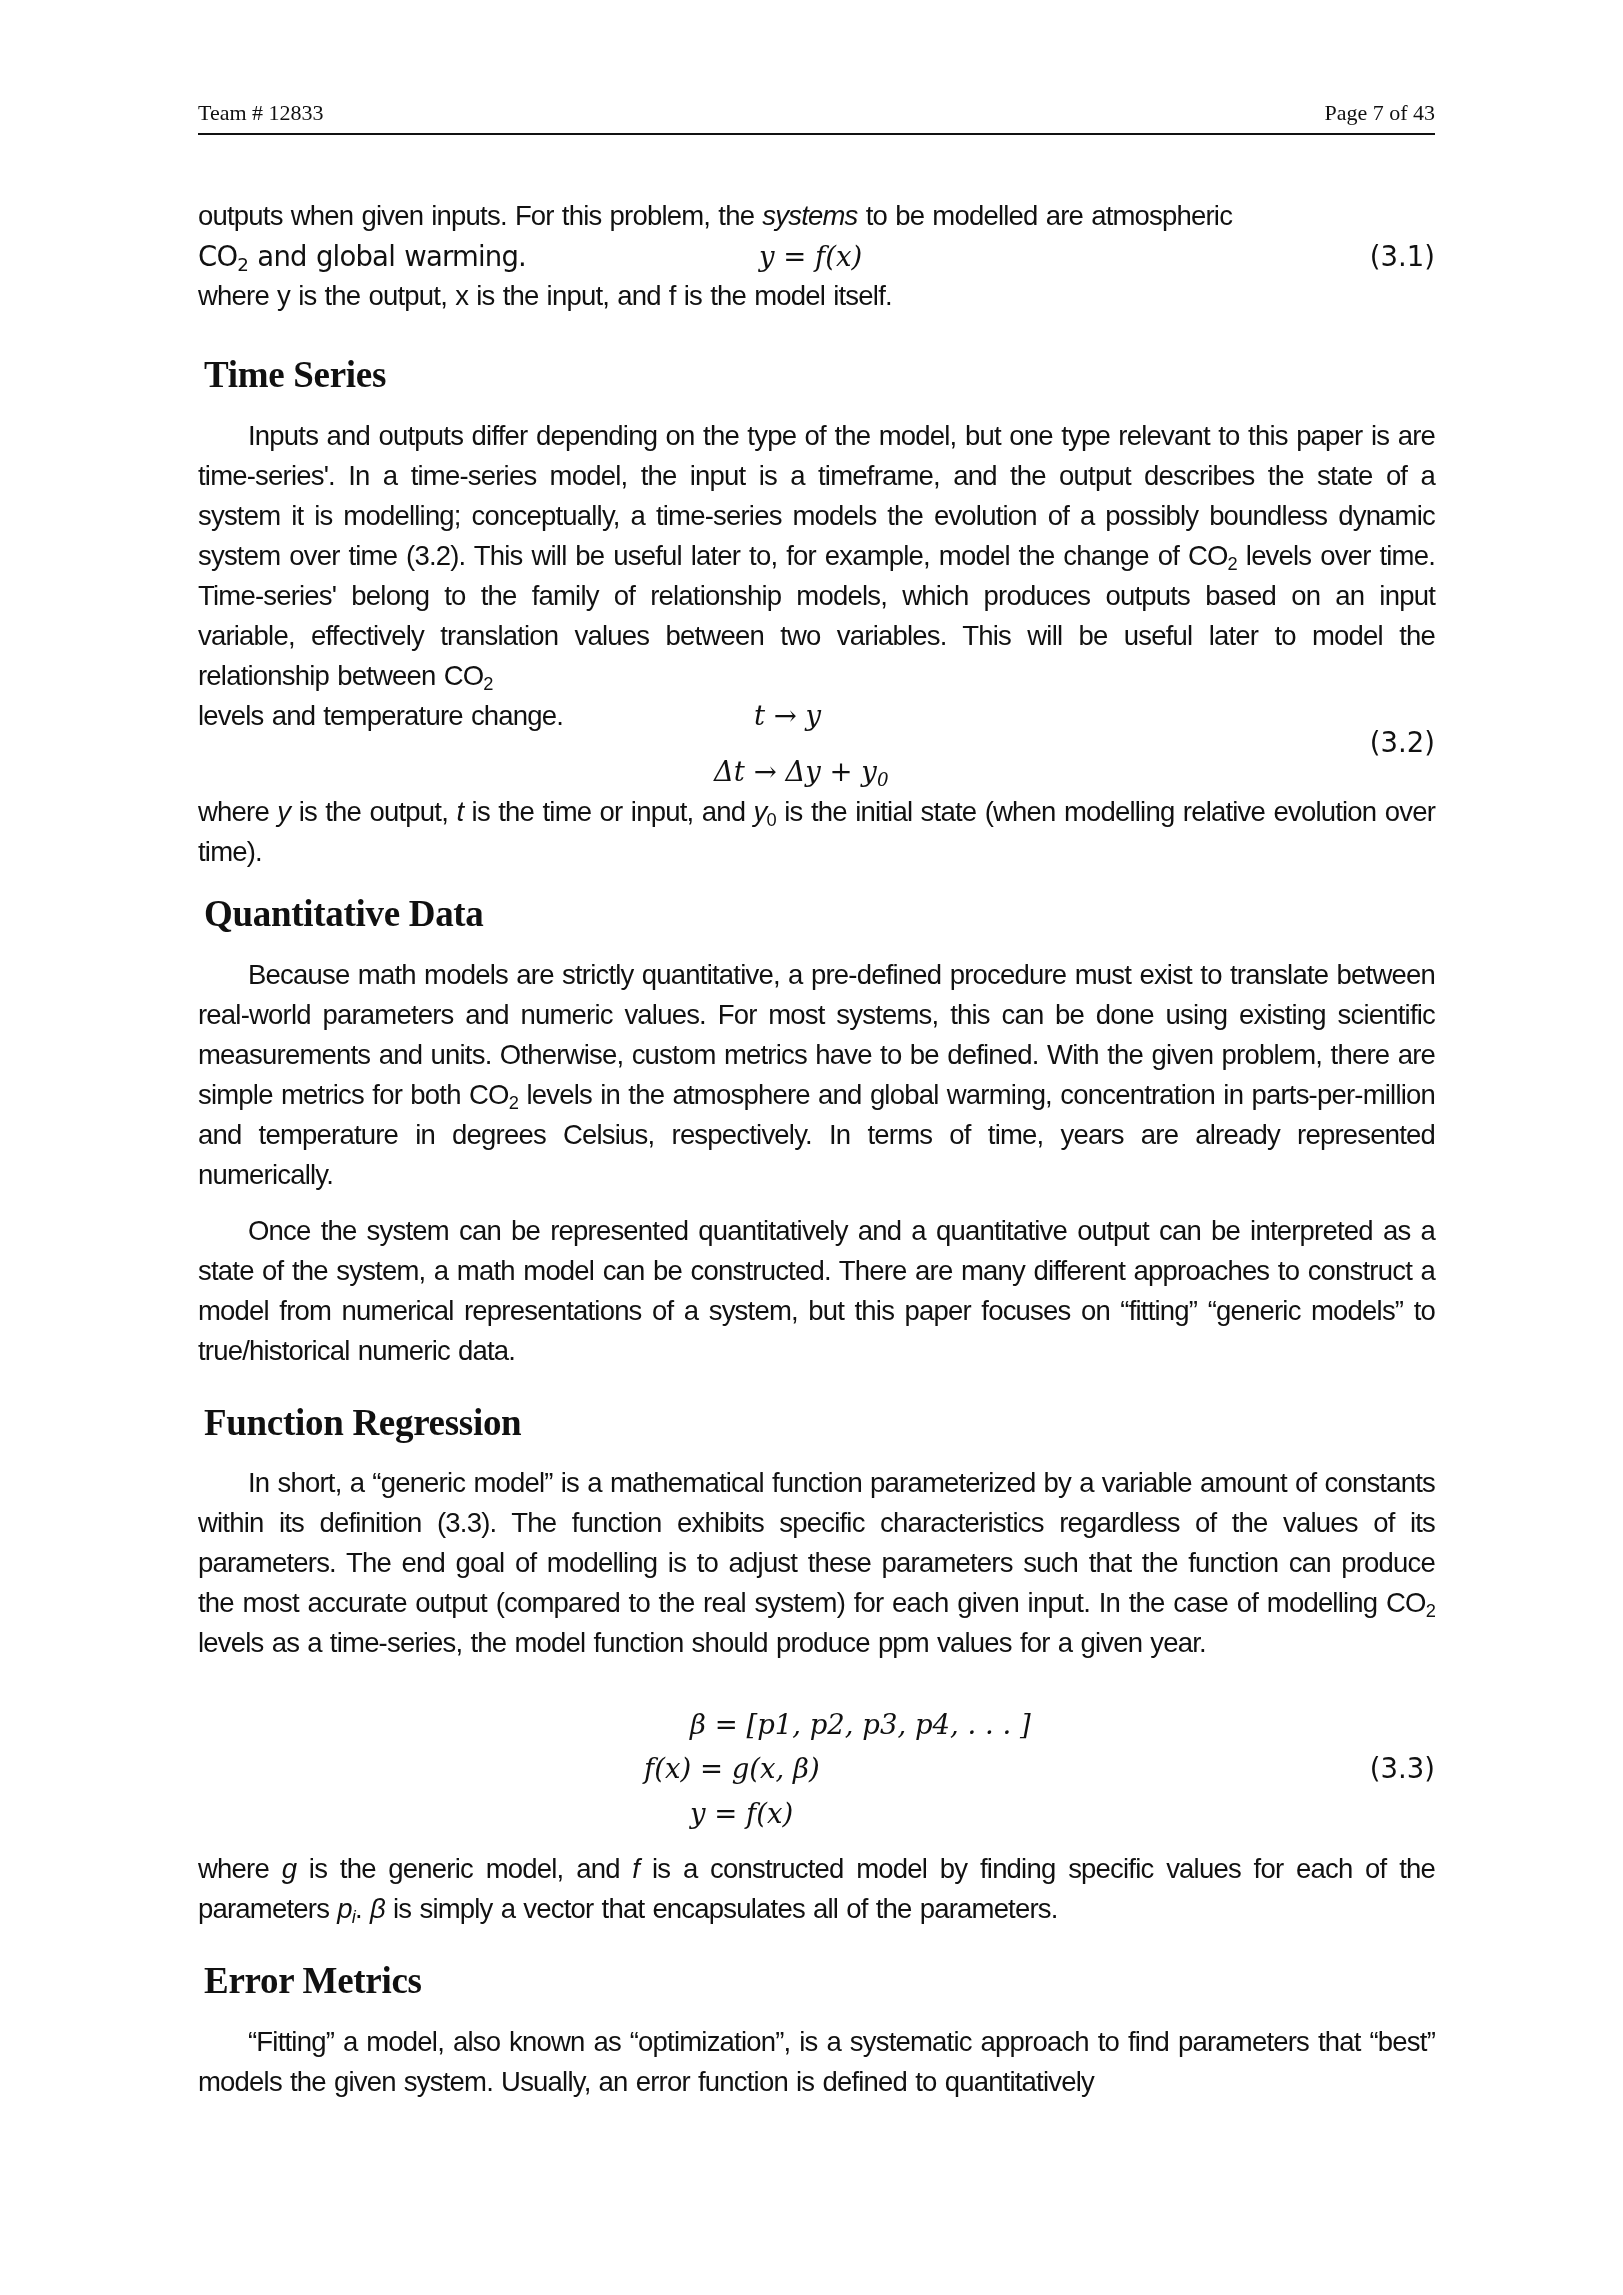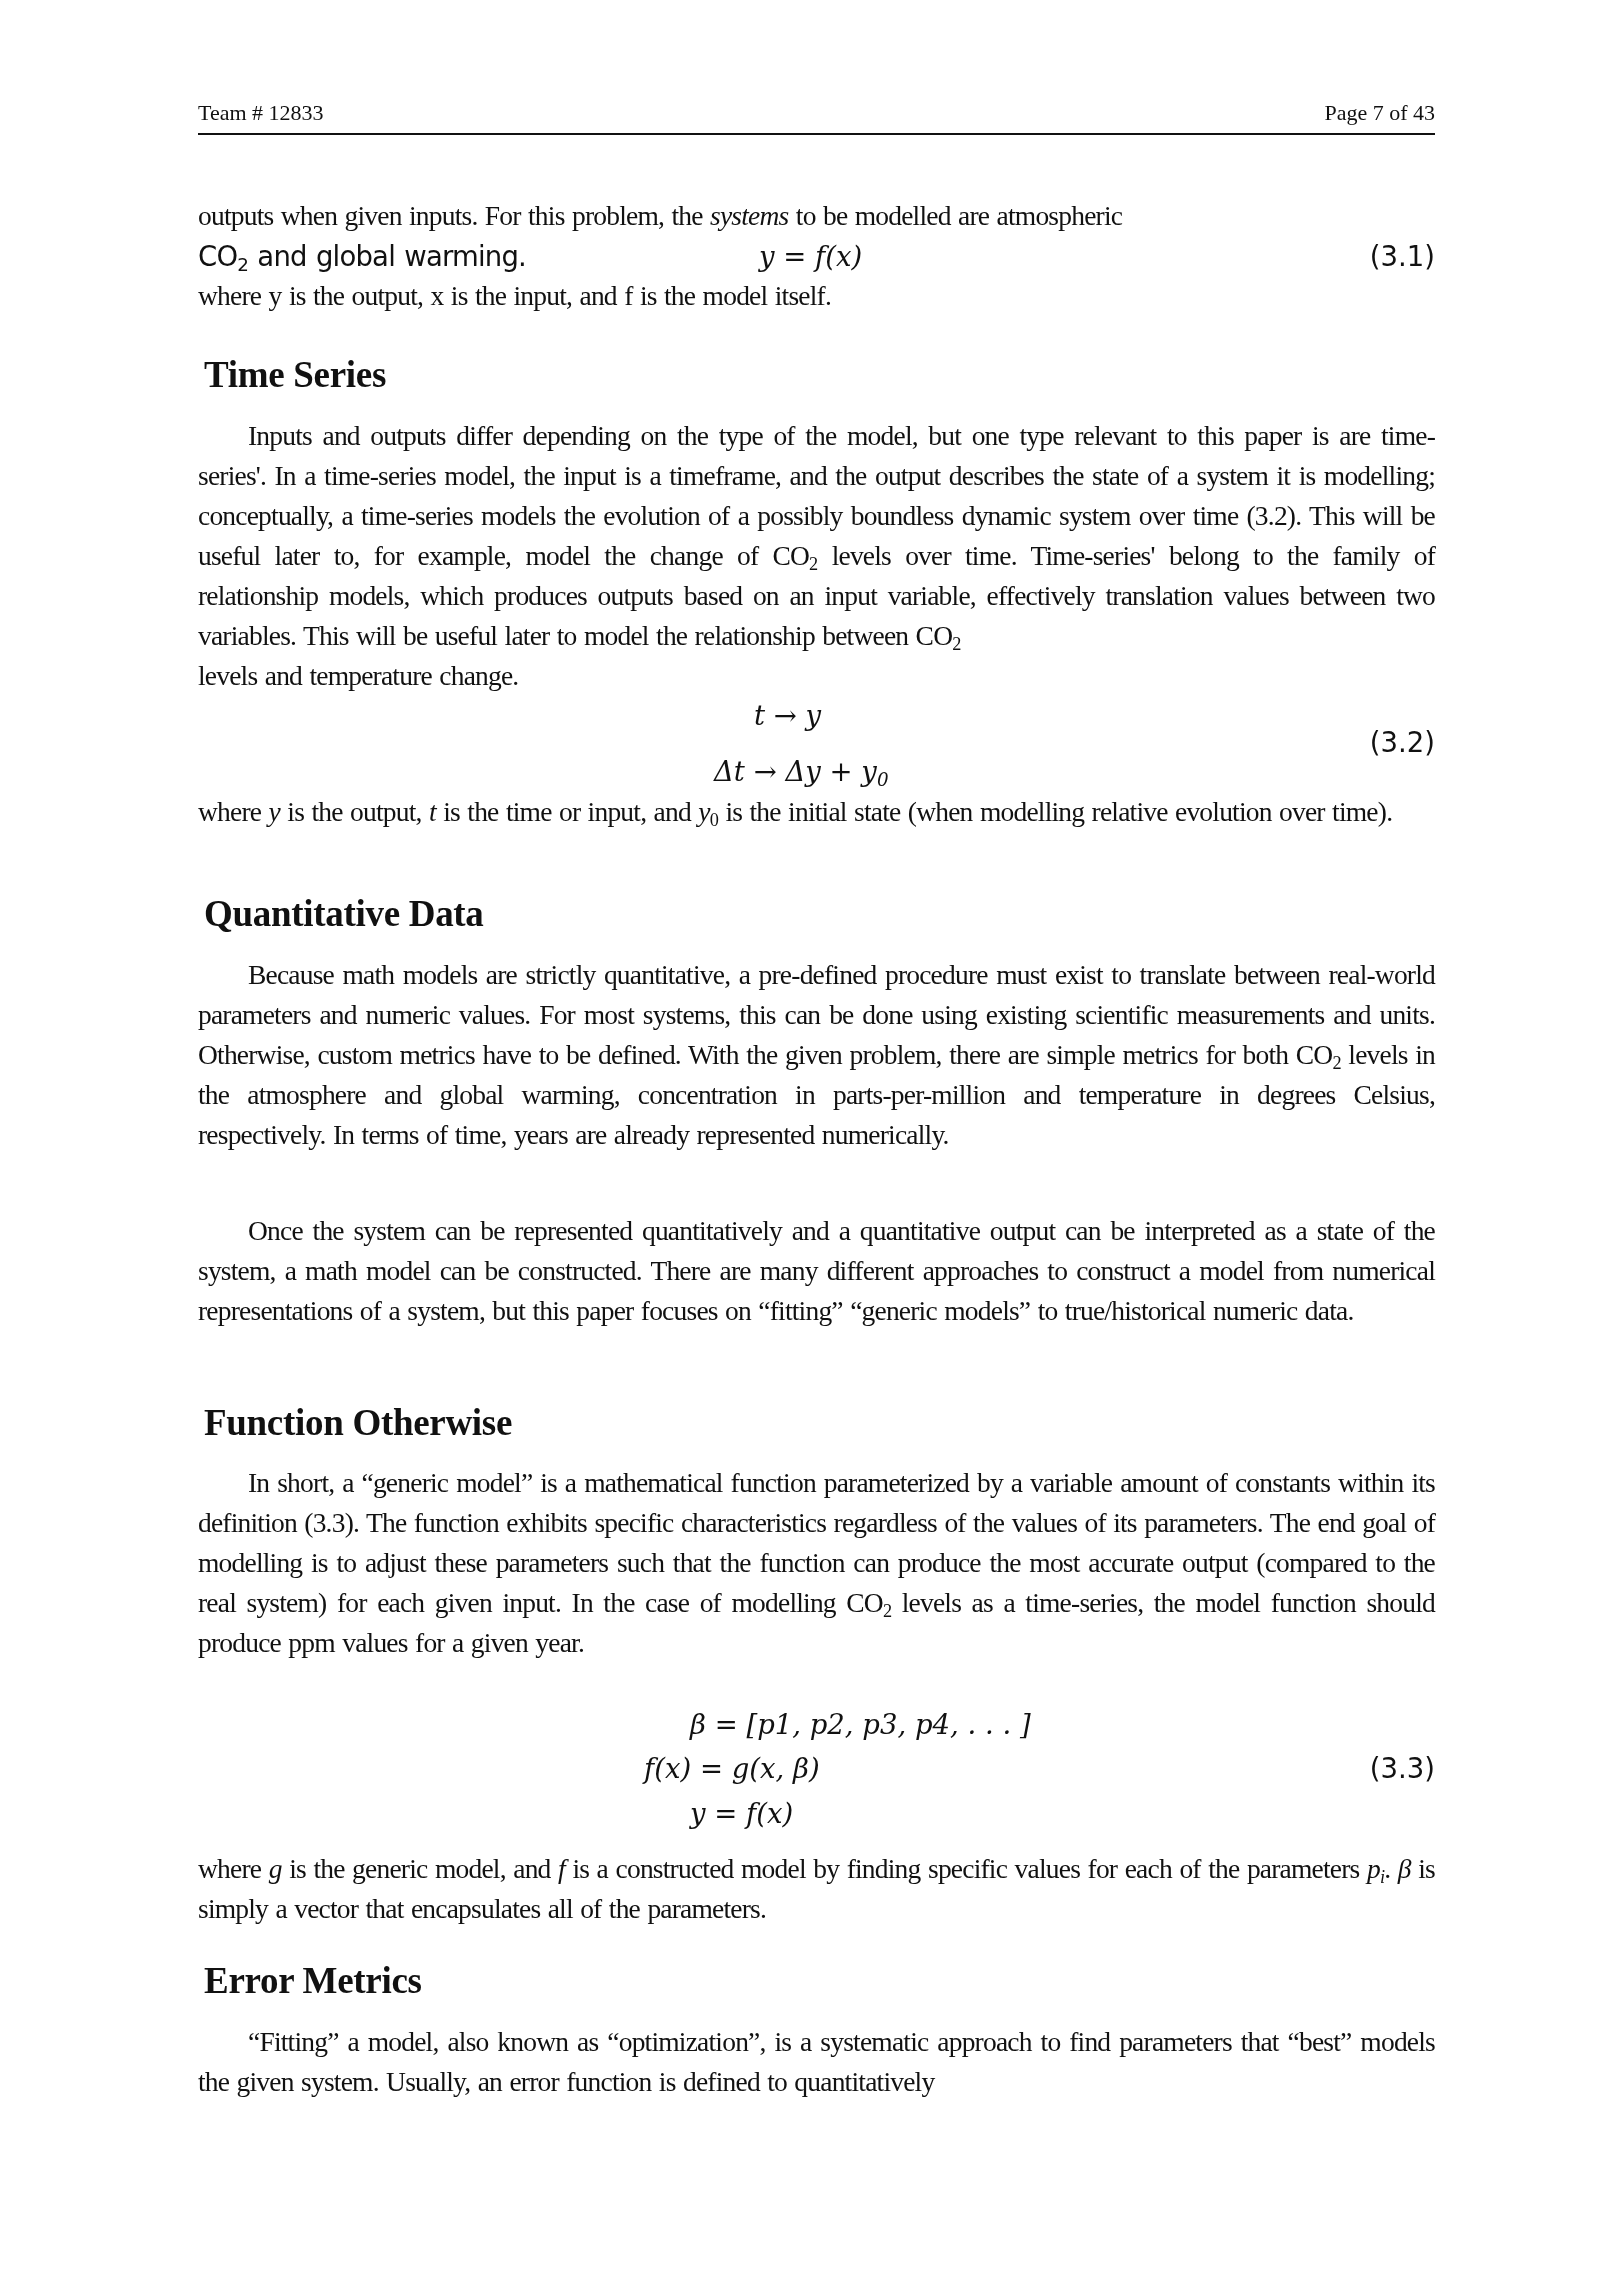--- a/index.html
+++ b/index.html
@@ -4,21 +4,21 @@
   <style>
     html, body { margin: 0; padding: 0; background: #ffffff; }
     body { width: 1623px; height: 2295px; position: relative; overflow: hidden; color: #111; }
     .header {
       position: absolute; left: 198px; top: 97px; width: 1237px;
       display: flex; justify-content: space-between; align-items: flex-end;
       font-family: "Liberation Serif", serif; font-size: 22px; line-height: 31px;
       padding-bottom: 5.2px; border-bottom: 2px solid #111;
     }
     .body-text {
-      font-family: Liberation Serif, serif; font-size: 27.5px; line-height: 40px;
+      font-family: Liberation Sans, sans-serif; font-size: 27.5px; line-height: 40px;
       text-align: justify; letter-spacing: -0.8px; word-spacing: 1.3px;
     }
     .indent { text-indent: 50px; }
     .para { position: absolute; left: 198px; width: 1237px; margin: 0; }
     h2.section {
       position: absolute; left: 198px; margin: 6px;
       font-family: "Liberation Serif", serif; font-weight: bold; font-size: 37px; line-height: 42px;
       letter-spacing: -0.3px;
     }
     .eq-row {
@@ -63,21 +63,21 @@
 </div>
 
 <p class="para body-text" style="top:792px;"><span>where </span><span class="ital">y</span><span> is the output, </span><span class="ital">t</span><span> is the time or input, and </span><span class="ital">y</span><sub>0</sub><span> is the initial state (when modelling relative evolution over time).</span></p>
 
 <h2 class="section" style="top:887px;">Quantitative Data</h2>
 
 <p class="para body-text indent" style="top:955px;"><span>Because math models are strictly quantitative, a pre-defined procedure must exist to translate between real-world parameters and numeric values.  For most systems, this can be done using existing scientific measurements and units.  Otherwise, custom metrics have to be defined.  With the given problem, there are simple metrics for both CO</span><sub>2</sub><span> levels in the atmosphere and global warming, concentration in parts-per-million and temperature in degrees Celsius, respectively.  In terms of time, years are already represented numerically.</span></p>
 
 <p class="para body-text indent" style="top:1211px;">Once the system can be represented quantitatively and a quantitative output can be interpreted as a state of the system, a math model can be constructed.  There are many different approaches to construct a model from numerical representations of a system, but this paper focuses on “fitting” “generic models” to true/historical numeric data.</p>
 
-<h2 class="section" style="top:1396px;">Function Otherwise</h2>
+<h2 class="section" style="top:1396px;">Function Regression</h2>
 
 <p class="para body-text indent" style="top:1463px;"><span>In short, a “generic model” is a mathematical function parameterized by a variable amount of constants within its definition (3.3).  The function exhibits specific characteristics regardless of the values of its parameters.  The end goal of modelling is to adjust these parameters such that the function can produce the most accurate output (compared to the real system) for each given input.  In the case of modelling CO</span><sub>2</sub><span> levels as a time-series, the model function should produce ppm values for a given year.</span></p>
 
 <div class="eq-row" style="top:1704px;">
   <span class="eq-math" style="left:492px;">β = [p1, p2, p3, p4, . . . ]</span>
 </div>
 <div class="eq-row" style="top:1748px;">
   <span class="eq-math" style="left:446px;">f(x) = g(x, β)</span>
   <span class="eq-num">(3.3)</span>
 </div>

